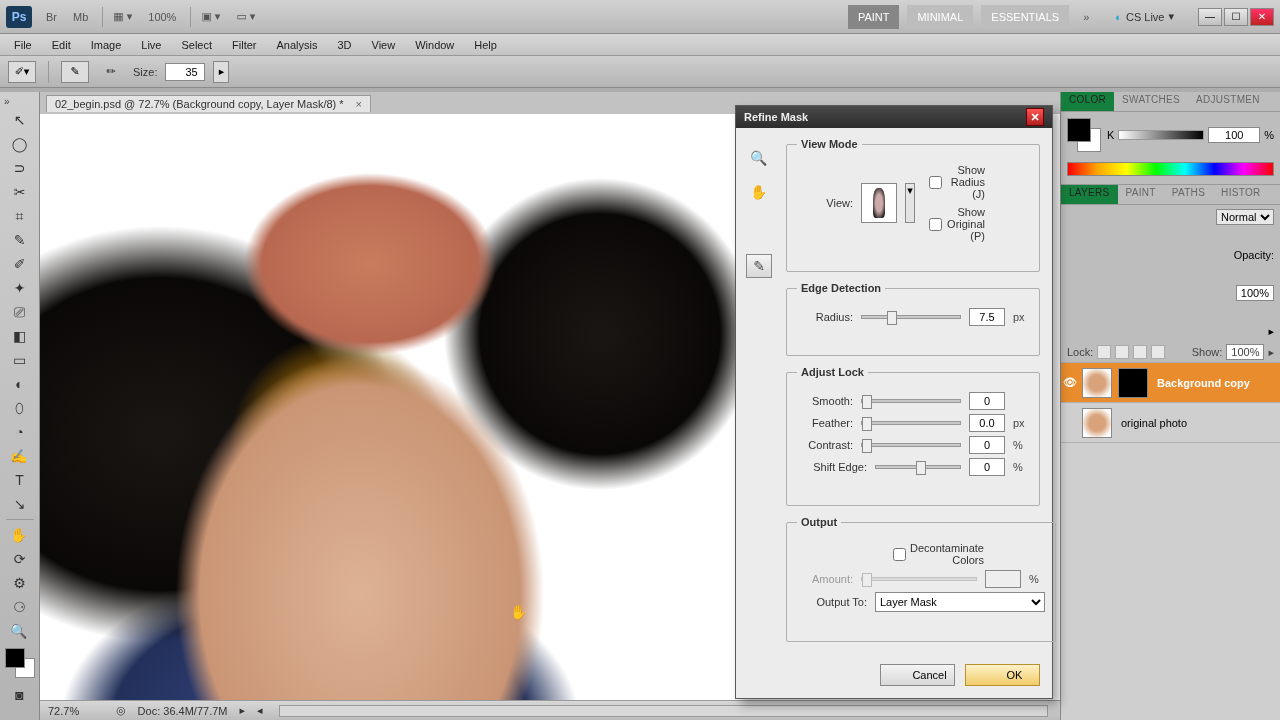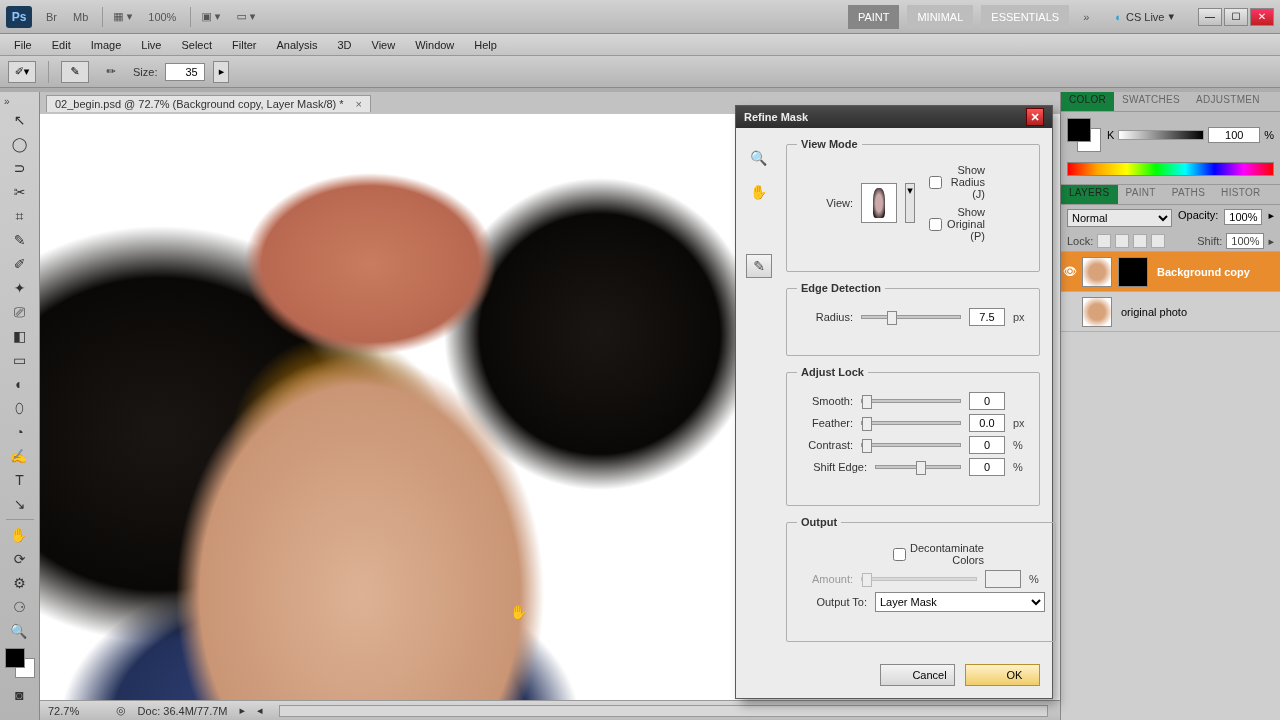--- a/index.html
+++ b/index.html
@@ -67,21 +67,21 @@
 .color-panel { padding:6px; display:flex; align-items:center; gap:6px; }
 .swatch-pair { position: relative; width: 34px; height: 34px; }
 .swatch-pair .fg { position:absolute; top:0; left:0; width:24px; height:24px; background:#000; border: 1px solid #888; }
 .swatch-pair .bg { position:absolute; bottom:0; right:0; width:24px; height:24px; background:#fff; border: 1px solid #888; }
 .k-row { display:flex; align-items:center; gap:4px; flex:1; }
 .k-row .slider { flex:1; height:10px; background: linear-gradient(to right,#fff,#000); border:1px solid #999; }
 .k-row input { width:52px; height:16px; border:1px solid #888; text-align:center; }
 .spectrum { height:14px; background: linear-gradient(to right, red, orange, yellow, lime, cyan, blue, magenta, red); margin:4px 6px 8px; border:1px solid #888; }
 
 .layers-panel { border-top:1px solid #999; flex:1; display:flex; flex-direction:column; }
-.layer-opts { display:flex; align-items:flex-start; padding:4px 6px; gap:6px; }
+.layer-opts { display:flex; align-items:flex-end; padding:4px 6px; gap:24px;flex-direction:column; }
 .layer-opts select { flex:1; height:18px; border:1px solid #888; background:#e8e8e8; }
 .lock-row { display:flex; align-items:center; padding:2px 6px; gap:4px; color:#444; }
 .lock-row .mini { width:14px; height:14px; border:1px solid #aaa; background:#e8e8e8; }
 .layer-list { flex:1; background:#cfcfcf; border-top:1px solid #aaa; }
 .layer-item { display:flex; align-items:center; height:40px; border-bottom:1px solid #b0b0b0; }
 .layer-item.sel { background:#e88c2e; color:#fff; font-weight:bold; }
 .eye { width:18px; text-align:center; }
 .lthumb { width:30px; height:30px; background:#fff; border:1px solid #888; margin:0 3px; }
 .lthumb.inner { background: radial-gradient(#d8a27a 40%, #fff 80%); }
 .lthumb.mask { background: #000; }
@@ -254,21 +254,21 @@
         <span>Opacity:</span>
         <span style="border:1px solid #888;background:#fff;padding:1px 4px">100%</span>
         <span>▸</span>
       </div>
       <div class="lock-row">
         <span>Lock:</span>
         <div class="mini"></div>
         <div class="mini"></div>
         <div class="mini"></div>
         <div class="mini"></div>
-        <span style="margin-left:auto">Shift:</span>
+        <span style="margin-left:auto">Show:</span>
         <span style="border:1px solid #888;background:#fff;padding:1px 4px">100%</span>
         <span>▸</span>
       </div>
       <div class="layer-list">
         <div class="layer-item sel">
           <div class="eye">👁</div>
           <div class="lthumb inner"></div>
           <div class="lthumb mask"></div>
           <div class="lname">Background copy</div>
         </div>

